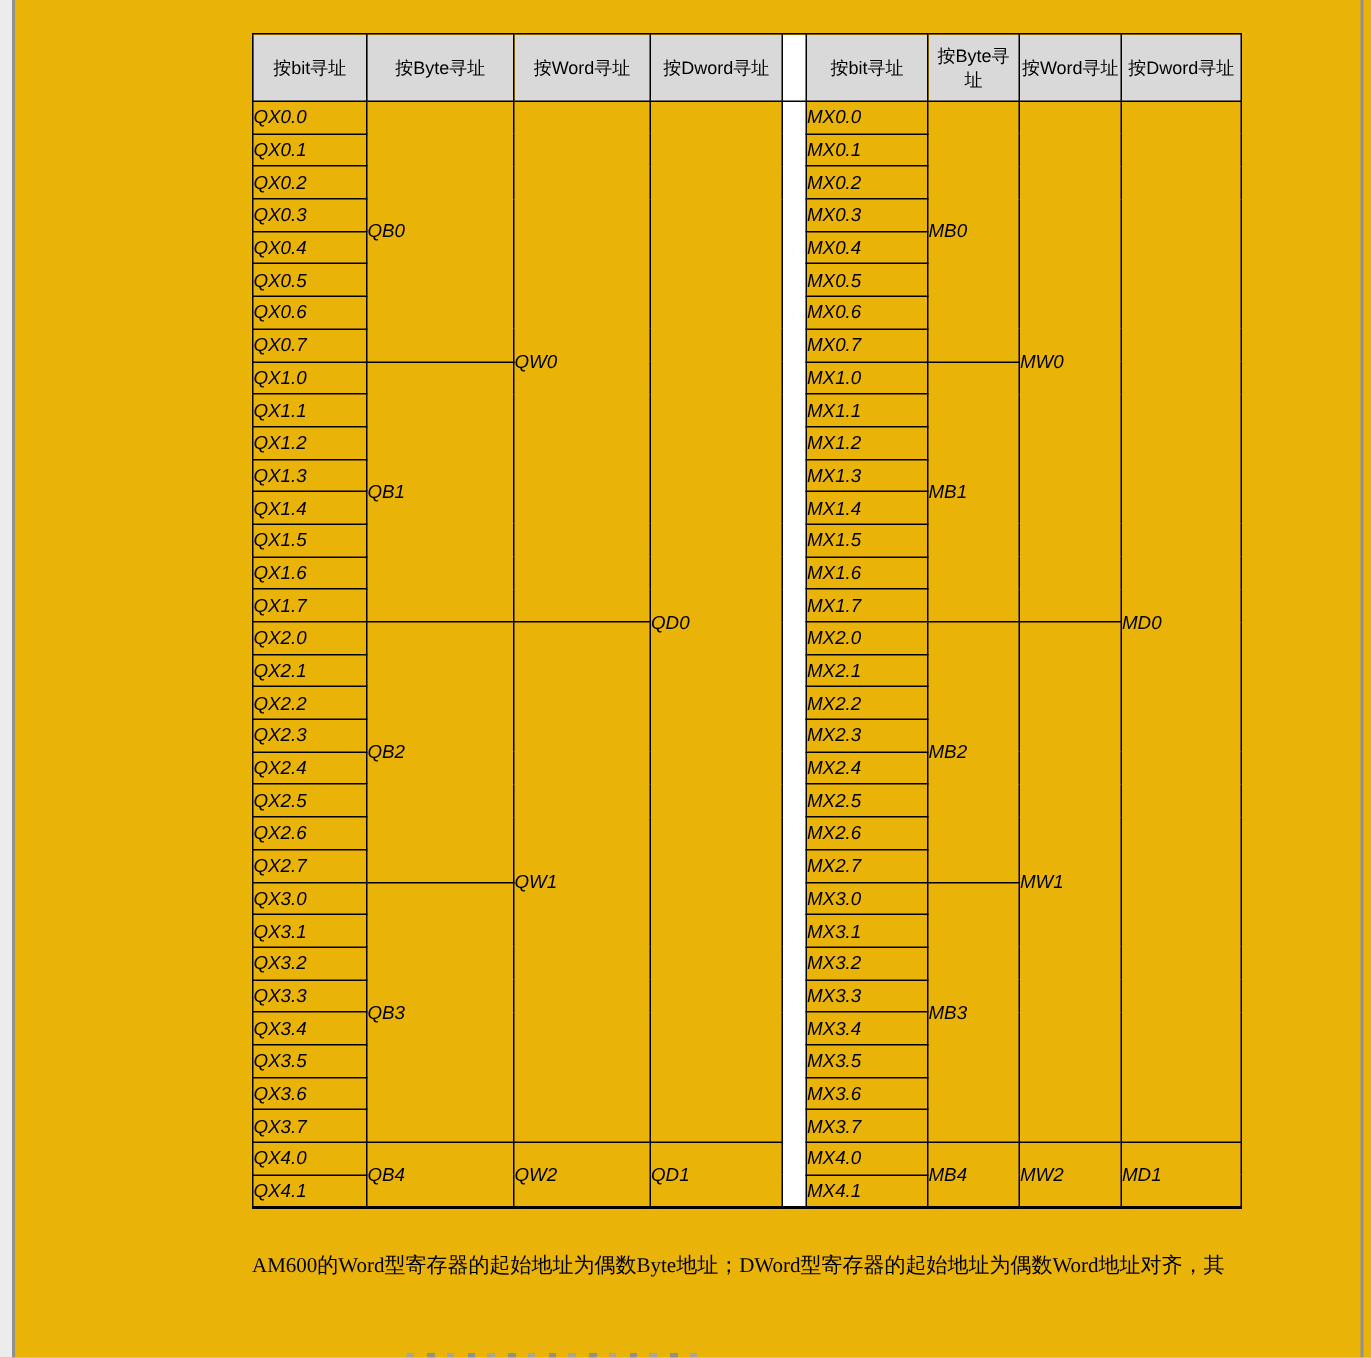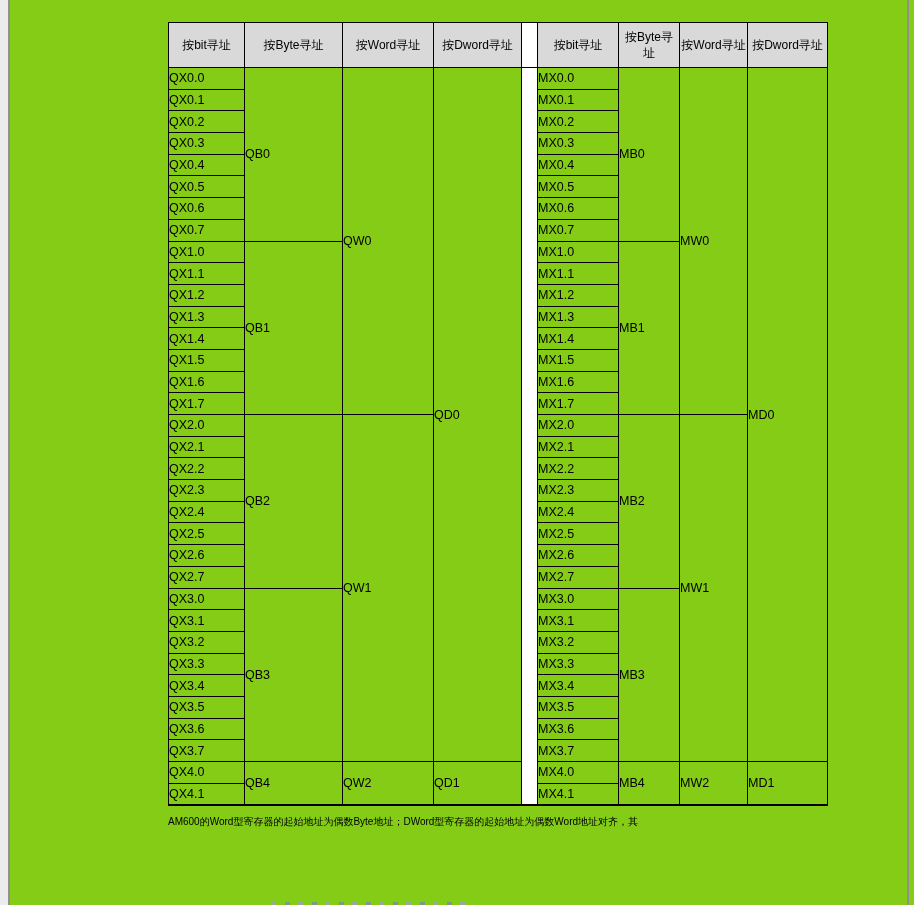--- a/index.html
+++ b/index.html
@@ -1,18 +1,18 @@
 <!DOCTYPE html>
 <html><head>
 <meta charset="utf-8">
 <style>
   html,body{margin:0;padding:0;}
   .screen{
     position:relative; width:914px; height:905px; overflow:hidden;
-    background:#84cc16;
+    background:#eab308;
     font-family:"Liberation Sans","DejaVu Sans",sans-serif;
     color:#000;
   }
   .gutter-left{position:absolute;left:0;top:0;width:8px;height:905px;background:#ececec;}
   .page-edge{position:absolute;top:0;width:2px;height:905px;background:#909090;}
   .page-edge.left{left:8px;}
   .page-edge.right{left:907px;}
 
   table.addr{
     position:absolute; left:168px; top:22px;
@@ -22,28 +22,28 @@
   table.addr th, table.addr td{
     border:1px solid #000; padding:0; font-weight:normal;
     font-size:12.5px; color:#000; overflow:hidden; white-space:nowrap;
   }
   table.addr th.hdr{
     background:#d9d9d9; text-align:center; vertical-align:middle;
     font-size:12px; line-height:16px; height:40px; padding:2px 1px;
     white-space:normal;
   }
   table.addr th.spacer-h{background:#ffffff;}
-  table.addr tbody tr{height:21.7px;}
+  table.addr tbody tr{height:21.7px;font-style:italic;}
   td.bit{padding-left:8px; vertical-align:middle;}
   td.grp{padding-left:12px; vertical-align:middle;}
   td.spacer{background:#ffffff;}
 
   .paragraph{
-    position:absolute; left:168px; top:808px; width:672px;
-    font-size:10px; line-height:28.5px; color:#000;
+    position:absolute; left:168px; top:831px; width:672px;
+    font-size:14px; line-height:28.5px; color:#000;font-family:Liberation Serif, serif;
   }
   .paragraph .pline{display:block; white-space:nowrap;}
 
   .clipped-text-fragment{
     position:absolute; left:271px; top:902px; width:196px; height:3px;
     background:repeating-linear-gradient(90deg,
       #9aa3b8 0px, #9aa3b8 5px, transparent 5px, transparent 14px,
       #7d88a6 14px, #7d88a6 19px, transparent 19px, transparent 27px);
     opacity:0.8;
   }

